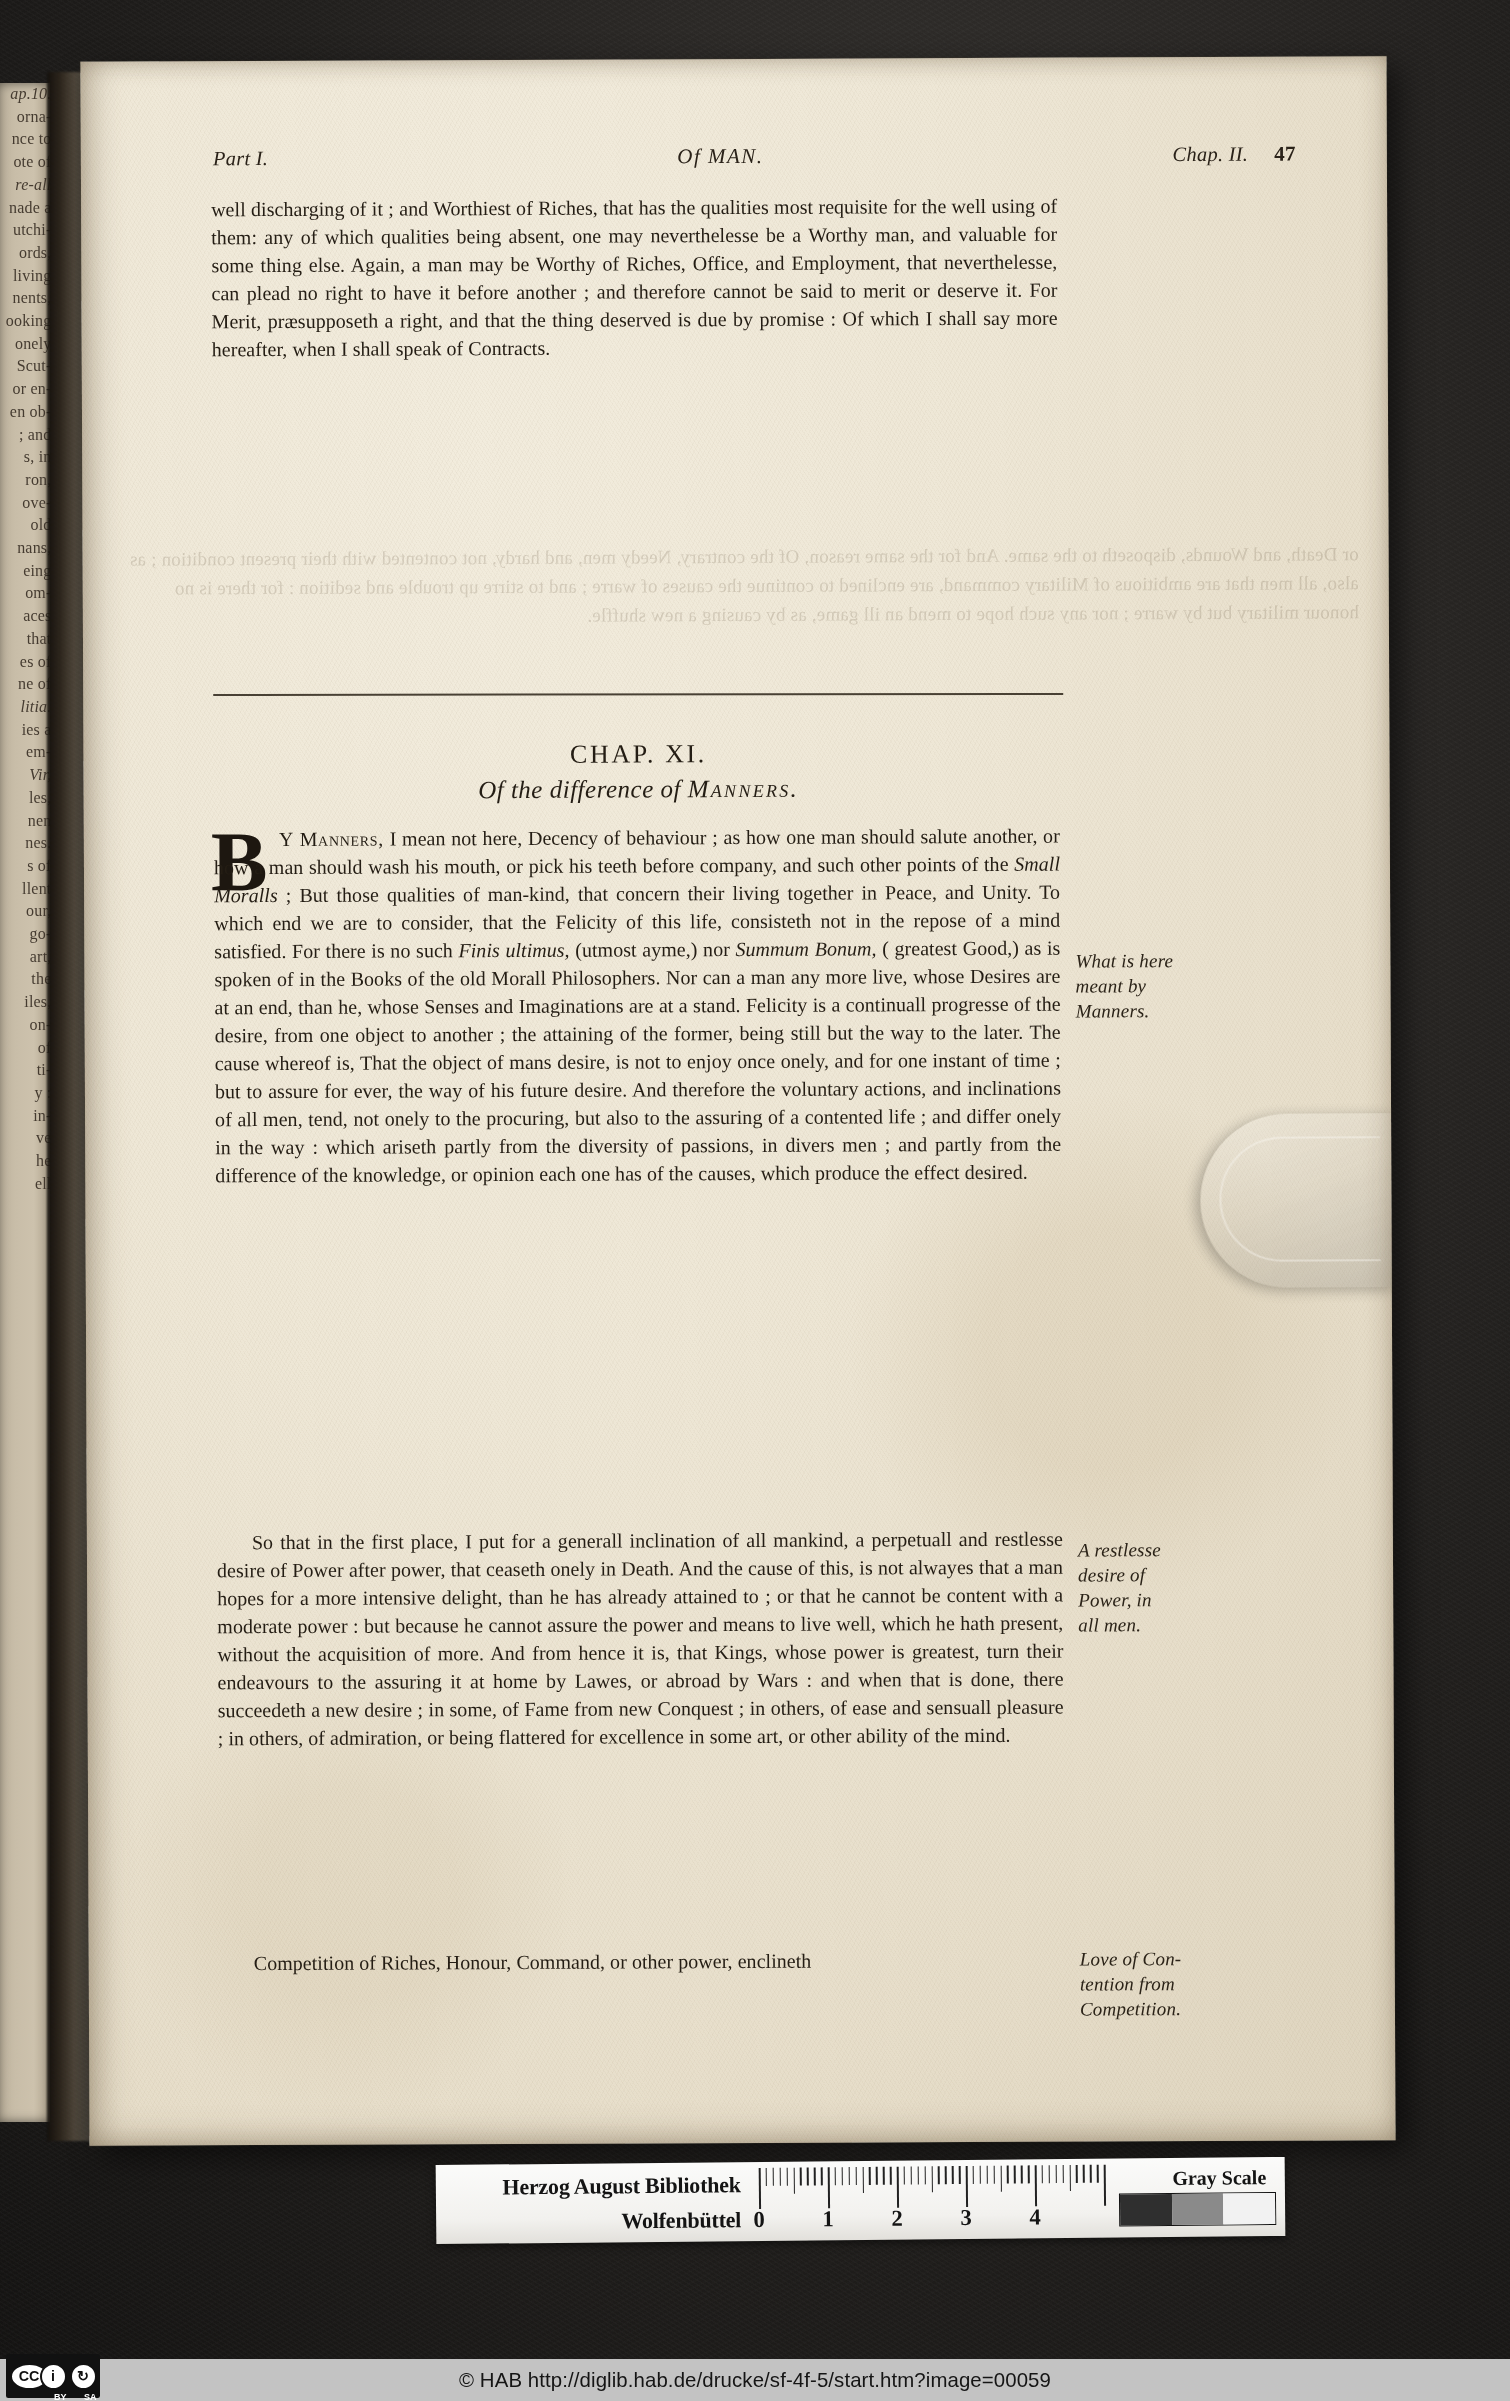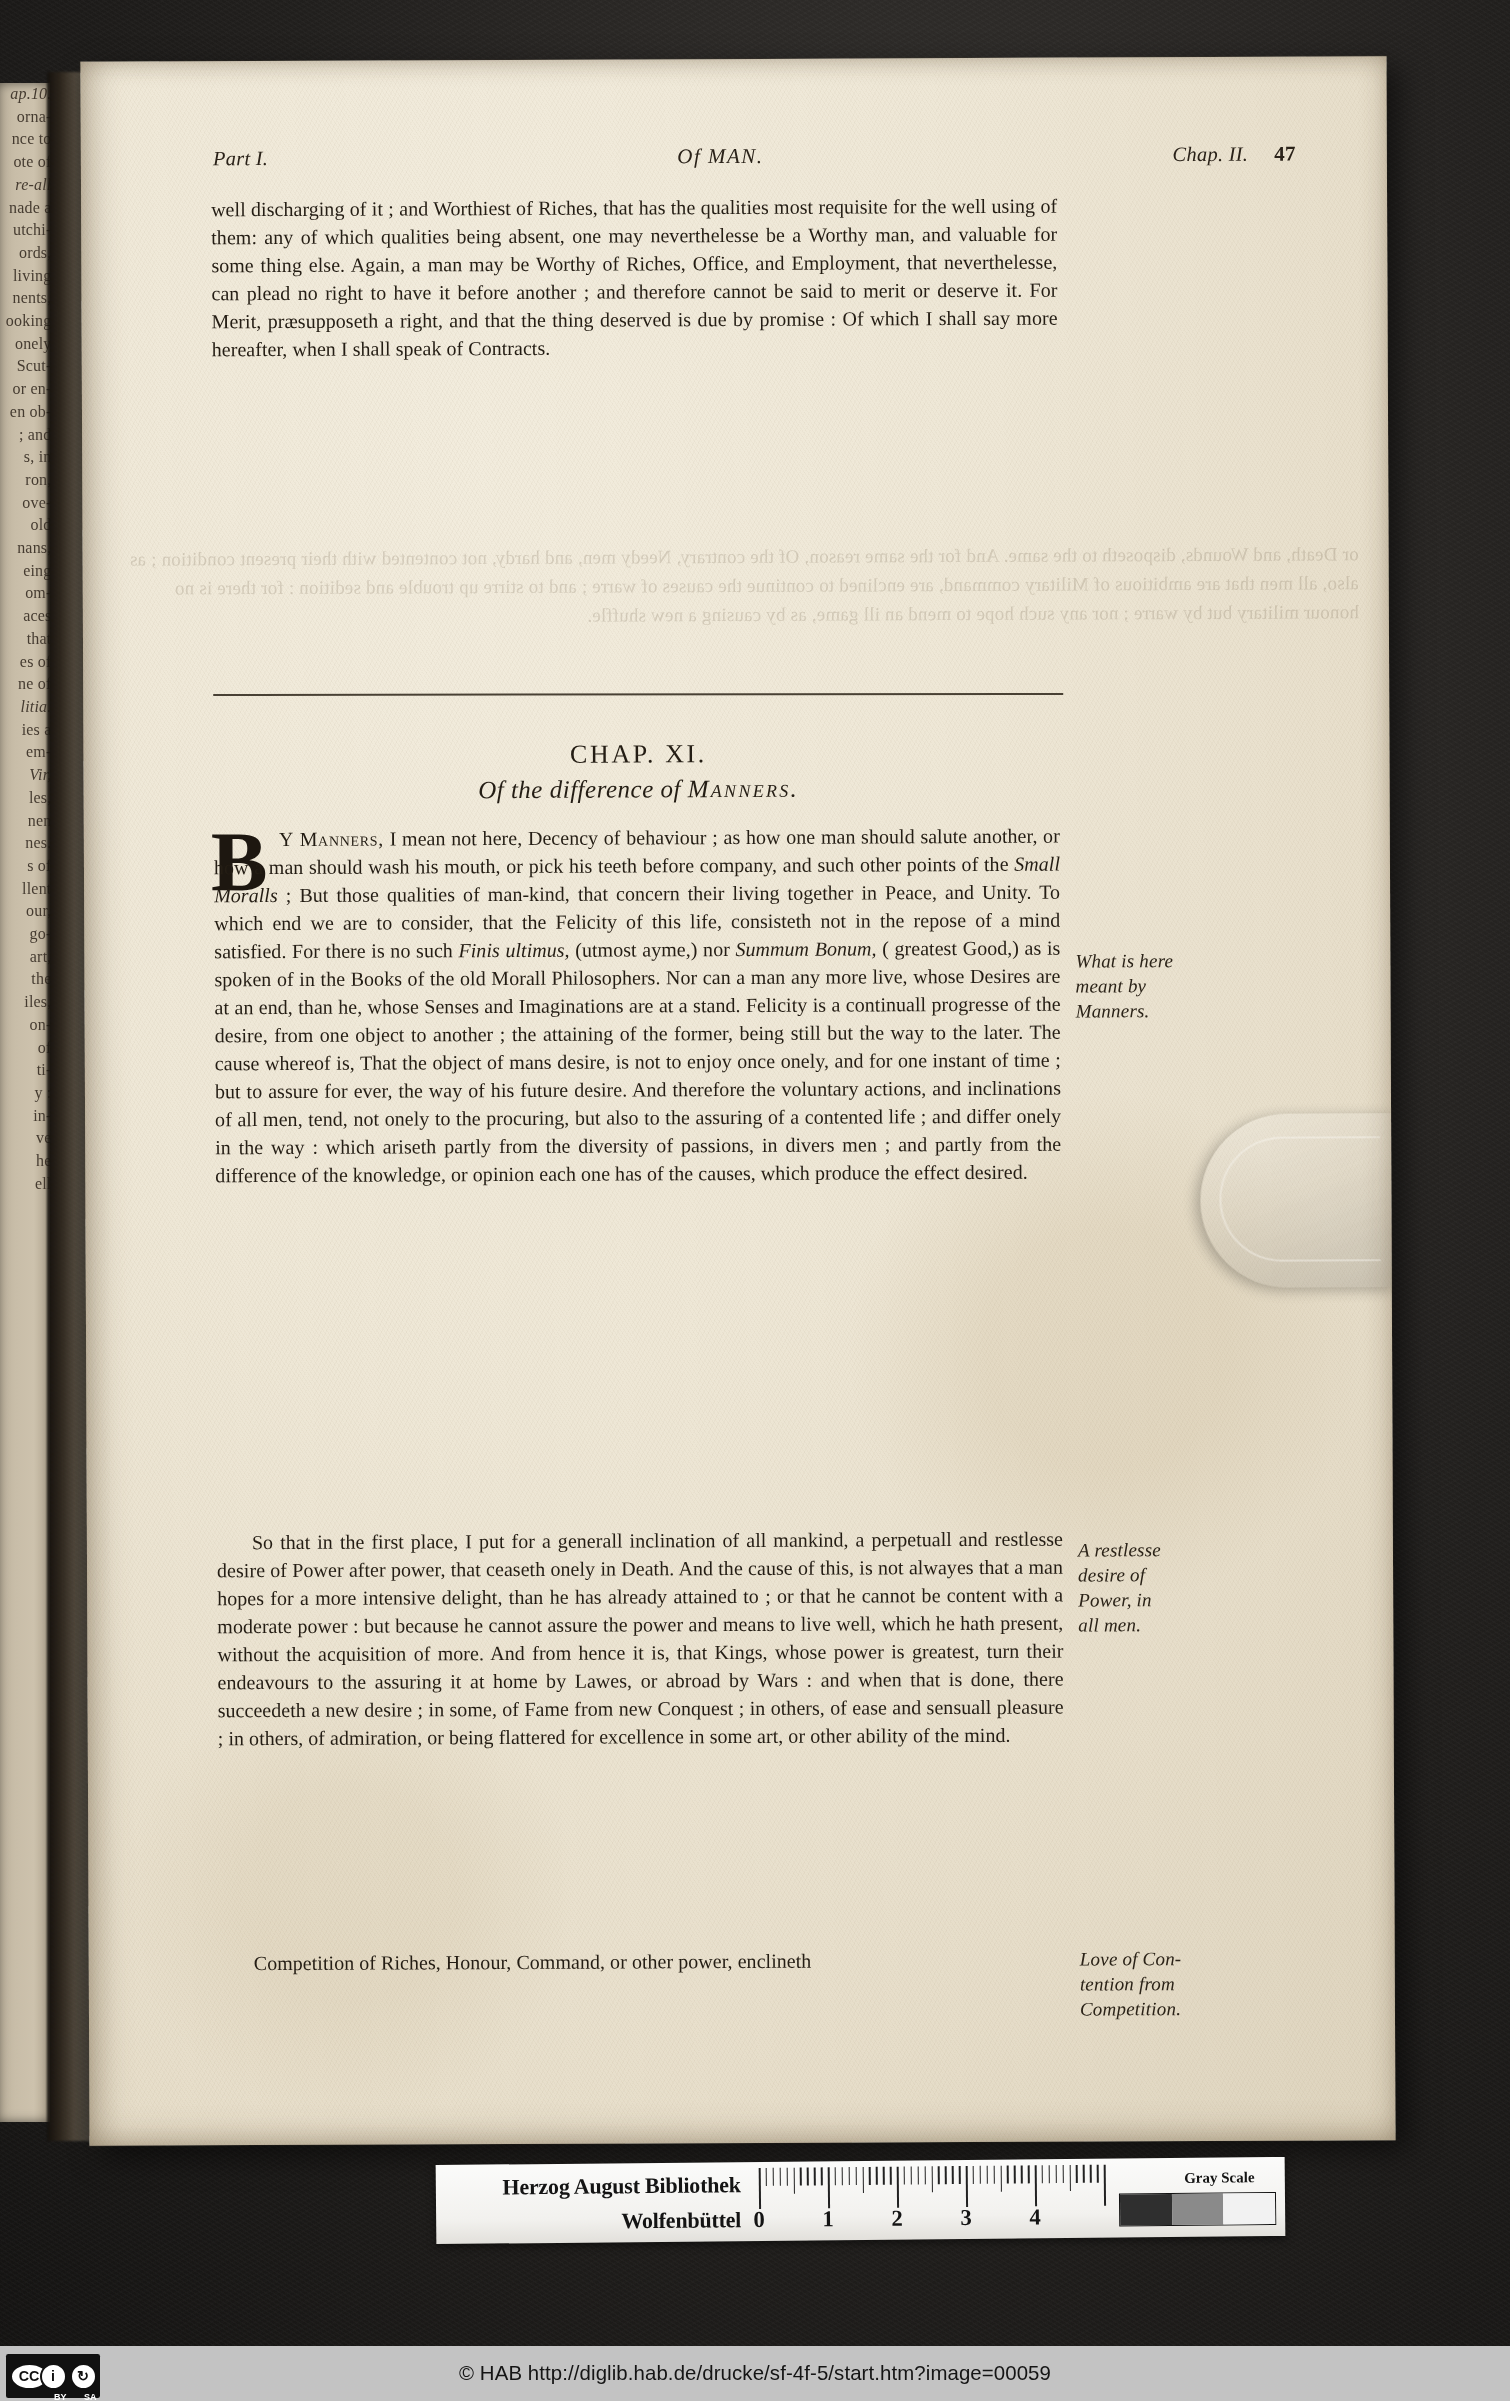--- a/index.html
+++ b/index.html
@@ -182,29 +182,29 @@
   .sc-nums span{
     position:absolute; transform:translateX(-50%);
     font-family:"Liberation Serif", serif; font-weight:bold;
     font-size:22.7px; color:#141414;
   }
   .sc-gray{
     width:175px; display:flex; flex-direction:column; align-items:center; justify-content:center;
     padding:3px 6px 4.5px 6px;
   }
   .sc-gray .cap{
-    font-family:"Liberation Serif", serif; font-weight:bold; font-size:15px;
+    font-family:"Liberation Serif", serif; font-weight:bold; font-size:20px;
     color:#141414; line-height:22.7px; margin-bottom:3px;margin-left:44px;
   }
   .sc-gray .patches{ display:flex; width:157px; height:33px; border:1.5px solid #111; }
   .sc-gray .patches i{ flex:1; display:block; }
 
   
   .footer{
-    position:absolute; left:0; bottom:0; width:1510px; height:55px;
+    position:absolute; left:0; bottom:0; width:1510px; height:42px;
     background:#c3c3c3;
     display:flex; align-items:center; justify-content:center;
   }
   .footer .url{
     font-family:"Liberation Sans", sans-serif;
     font-size:20.4px; color:#151515; letter-spacing:0.1px;
   }
   .cc{
     position:absolute; left:6px; bottom:3px; width:94px; height:44px;
     background:#111; border-radius:2.3px;

